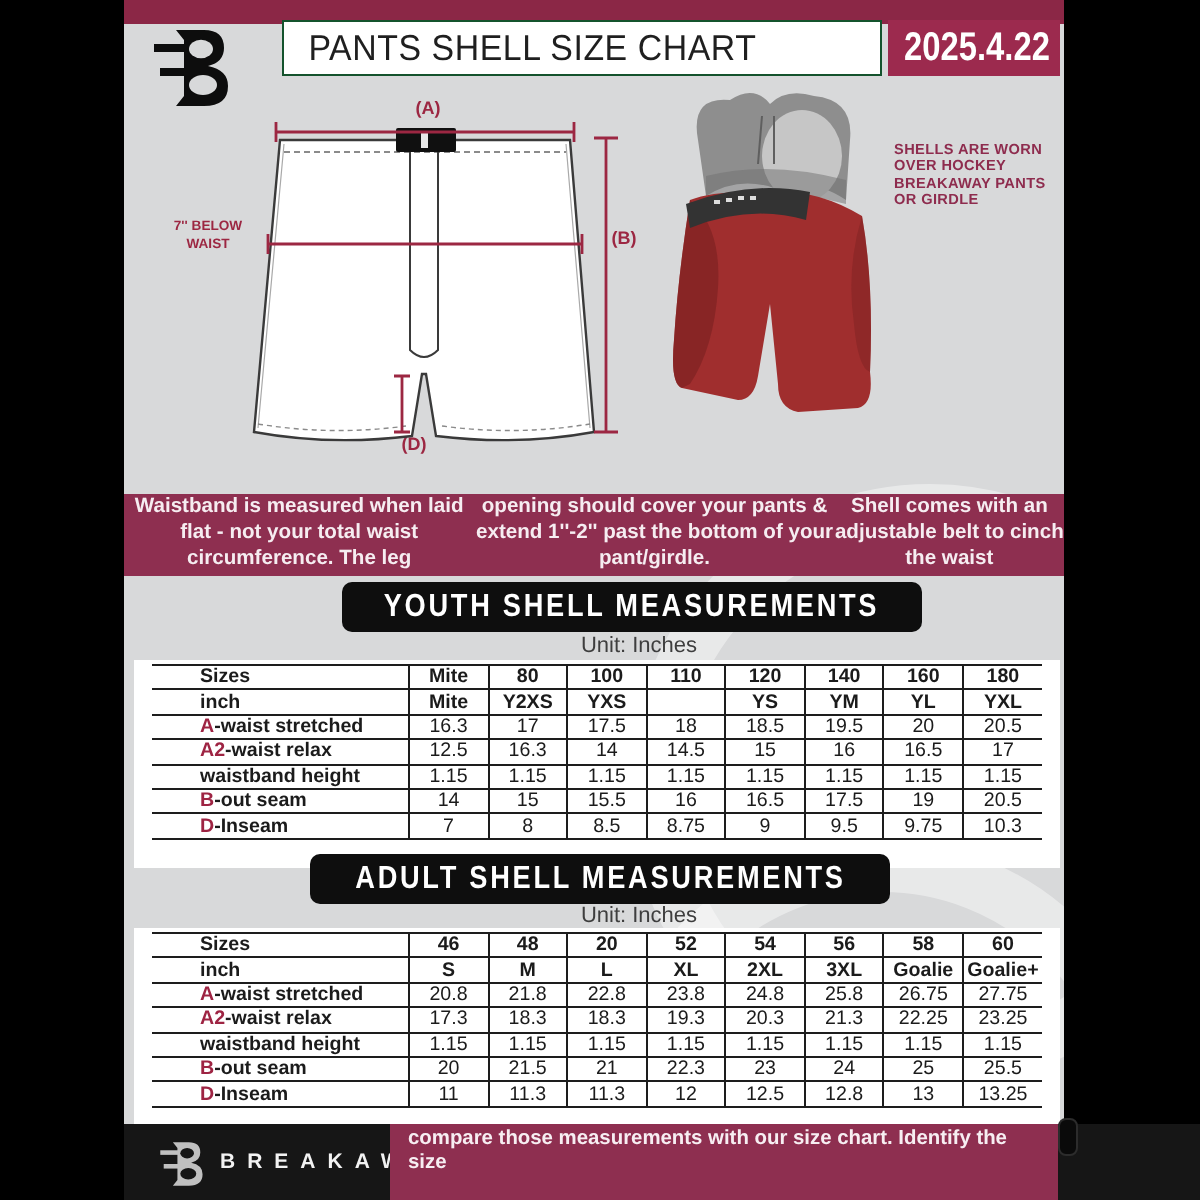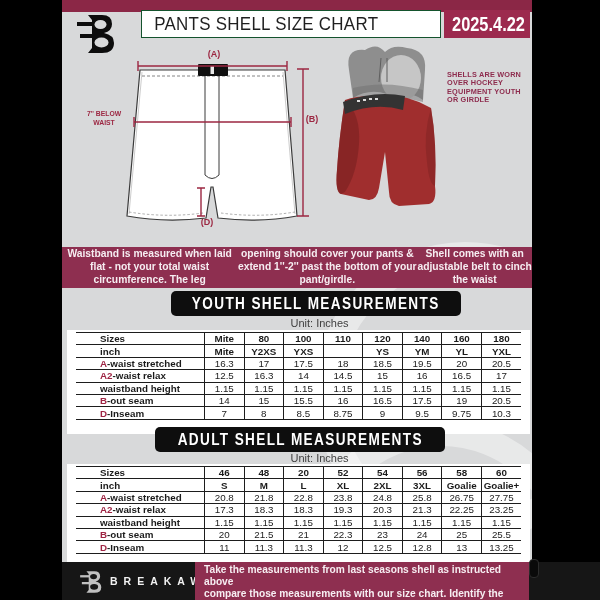--- a/index.html
+++ b/index.html
@@ -116,21 +116,21 @@
       <path d="M96 66 Q88 92 92 120 Q94 142 100 144 Q102 100 96 66 Z" fill="#7e2222" opacity="0.5"></path>
       <path d="M8 60 Q40 48 70 54 L68 68 Q40 60 10 72 Z" fill="#333333"></path>
       <rect x="22" y="58" width="3" height="2" fill="#dddddd"></rect>
         <rect x="28" y="57" width="3" height="2" fill="#dddddd"></rect>
       <rect x="34" y="56" width="3" height="2" fill="#dddddd"></rect>
         <rect x="40" y="56" width="3" height="2" fill="#dddddd"></rect>
     </svg>
     <div class="caption">
       <div>SHELLS ARE WORN</div>
       <div>OVER HOCKEY</div>
-      <div>EQUIPMENT YOUTH</div>
+      <div>BREAKAWAY PANTS</div>
       <div>OR GIRDLE</div>
     </div>
 
     <div class="banner">
       <div>Waistband is measured when laid flat - not your total waist circumference. The leg</div>
       <div>opening should cover your pants &amp; extend 1''-2'' past the bottom of your pant/girdle.</div>
       <div>Shell comes with an adjustable belt to cinch the waist</div>
     </div>
 
     <div class="pill" style="top:291px;margin-left:16px;">
@@ -313,19 +313,18 @@
   <div class="footer">
     <svg class="flogo" viewBox="0 0 38 42">
       <path d="M11 2 L25 2 Q35 2 35 11 Q35 18 27 20 Q37 22 37 30 Q37 40 25 40 L11 40 L15 35 L15 7 Z" fill="#c0c0c0"></path>
       <ellipse cx="23.5" cy="11.5" rx="6" ry="4.6" fill="#161616"></ellipse>
       <ellipse cx="24.5" cy="29.5" rx="7" ry="5" fill="#161616"></ellipse>
       <rect x="0" y="9" width="16" height="4" fill="#c0c0c0"></rect>
       <rect x="3" y="21" width="16" height="4" fill="#c0c0c0"></rect>
     </svg>
     <div class="brand">BREAKAWAY</div>
     <div class="fnote">
-      <div>Take the measurements from last seasons shell as instructed above</div>
       <div>compare those measurements  with our size chart. Identify the size</div>
 
     </div>
   </div>
   <div class="zip"></div>
 </div>
 
 </body></html>

